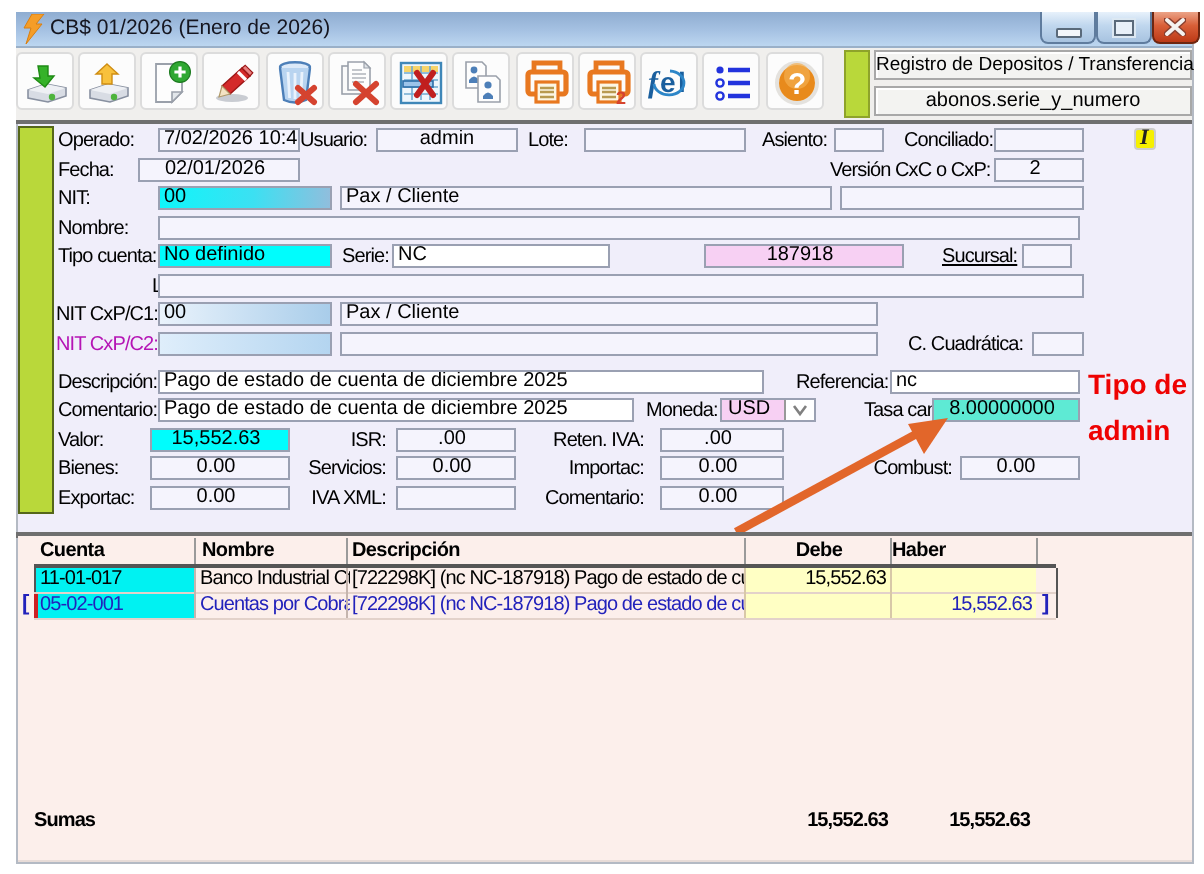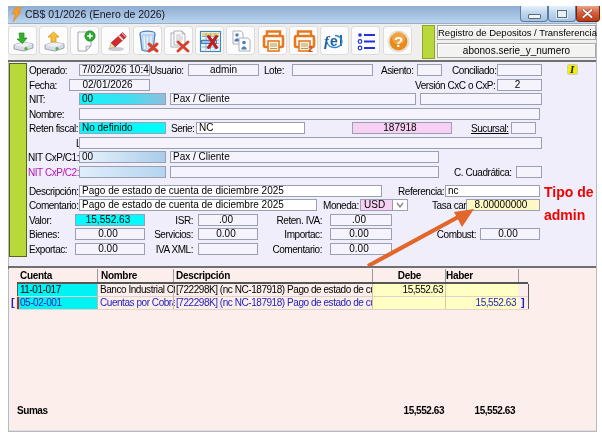--- a/index.html
+++ b/index.html
@@ -194,21 +194,21 @@
 <div class="f fr" style="left:497px;top:79px;width:45px;">2</div>
 
 <div class="lbl" style="left:29px;top:94px;">NIT:</div>
 <div class="f" style="left:79px;top:93px;width:87px;background:linear-gradient(90deg,#0ef6fa 0%,#3ce0f2 55%,#90bedd 100%);">00</div>
 <div class="f" style="left:170px;top:93px;width:246px;">Pax / Cliente</div>
 <div class="f" style="left:420px;top:93px;width:122px;"></div>
 
 <div class="lbl" style="left:29px;top:109px;">Nombre:</div>
 <div class="f" style="left:79px;top:108px;width:461px;"></div>
 
-<div class="lbl" style="left:29px;top:123px;">Reten fiscal:</div>
+<div class="lbl" style="left:29px;top:123px;">Tipo cuenta:</div>
 <div class="f" style="left:79px;top:122px;width:87px;background:#00fdfd;">No definido</div>
 <div class="lbl" style="left:171px;top:123px;">Serie:</div>
 <div class="f" style="left:196px;top:122px;width:109px;background:#fff;">NC</div>
 <div class="lbl" style="left:333px;top:123px;margin-left:28px;">Numero:</div>
 <div class="f fr" style="left:352px;top:122px;width:100px;background:#f7d0f3;">187918</div>
 <div class="lbl" style="left:471px;top:123px;text-decoration:underline;">Sucursal:</div>
 <div class="f" style="left:511px;top:122px;width:25px;"></div>
 
 <div class="lbl" style="left:29px;top:138px;padding-left:47px;">Librado:</div>
 <div class="f" style="left:79px;top:137px;width:463px;"></div>
@@ -231,21 +231,21 @@
 <div class="lbl" style="left:29px;top:200px;">Comentario:</div>
 <div class="f" style="left:79px;top:199px;width:238px;background:#fff;">Pago de estado de cuenta de diciembre 2025</div>
 <div class="lbl" style="left:323px;top:200px;">Moneda:</div>
 <div class="f" style="left:360px;top:199px;width:48px;background:#f7d0f3;padding:0;">
   <span style="padding-left:3px;">USD</span>
   <span style="position:absolute;right:0;top:0;width:14px;height:10px;background:#fff;border-left:1px solid #999;"><svg width="14" height="10" viewBox="0 0 14 10">
         <path d="M4 3 L7 7 L10 3" fill="none" stroke="#808080" stroke-width="1.3"></path>
       </svg></span>
 </div>
 <div class="lbl" style="left:411px;top:200px;margin-left:21px;">Tasa cambio:</div>
-<div class="f fr" style="left:466px;top:199px;width:74px;background:#fef9c3;">8.00000000</div>
+<div class="f fr" style="left:466px;top:199px;width:74px;background:#5eead4;">8.00000000</div>
 
 <div class="lbl" style="left:29px;top:215px;">Valor:</div>
 <div class="f fr" style="left:75px;top:214px;width:70px;background:#00fdfd;">15,552.63</div>
 <div class="lblr" style="left:143px;top:215px;width:50px;">ISR:</div>
 <div class="f fr" style="left:198px;top:214px;width:60px;">.00</div>
 <div class="lblr" style="left:252px;top:215px;width:70px;">Reten. IVA:</div>
 <div class="f fr" style="left:330px;top:214px;width:62px;">.00</div>
 
 <div class="lbl" style="left:29px;top:229px;">Bienes:</div>
 <div class="f fr" style="left:75px;top:228px;width:70px;">0.00</div>

